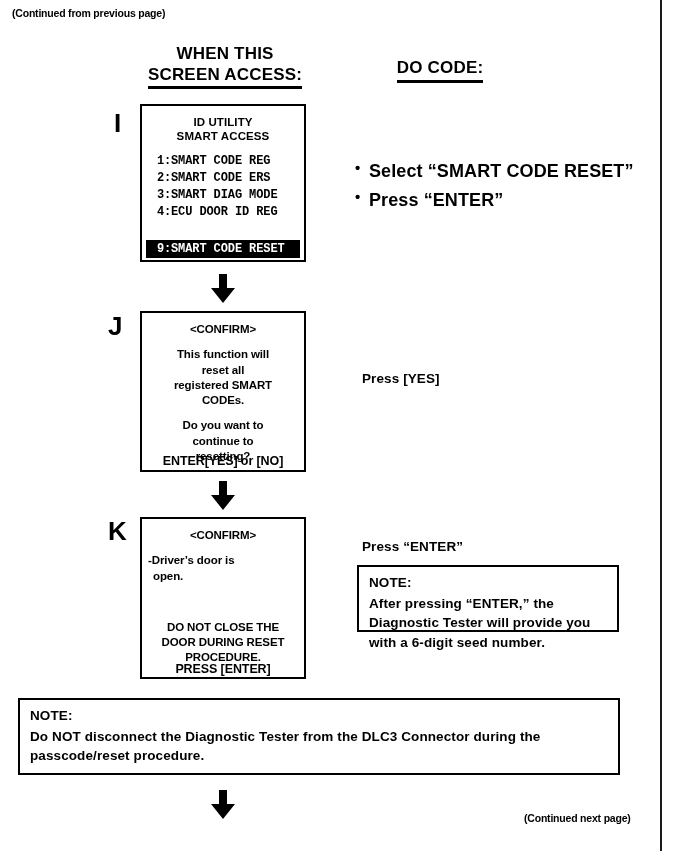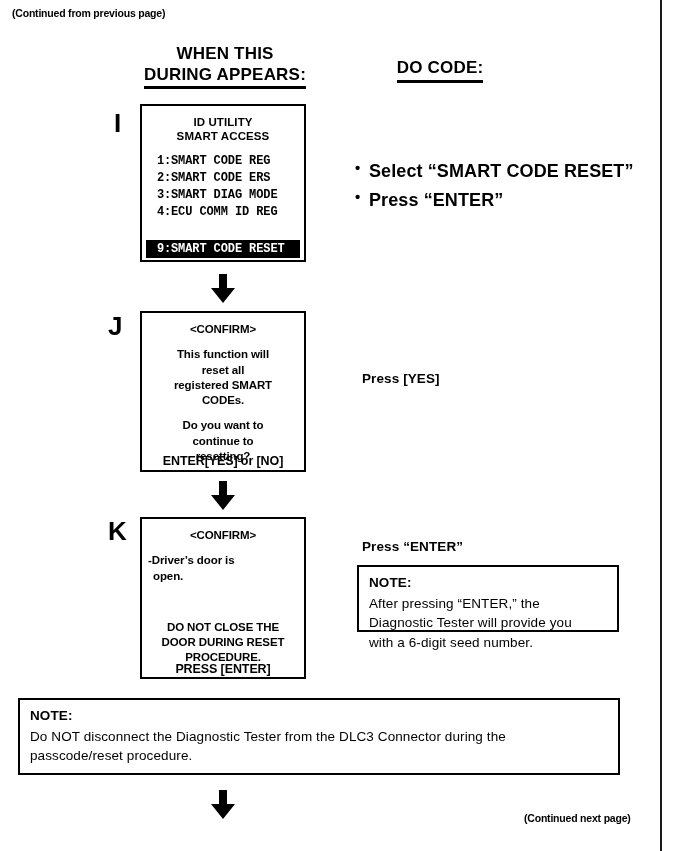--- a/index.html
+++ b/index.html
@@ -174,37 +174,37 @@
     padding: 8px 10px 9px 10px;
   }
   .note-label {
     font-size: 13.5px;
     font-weight: bold;
     letter-spacing: 0.1px;
     margin-bottom: 4px;
   }
   .note-body {
     font-size: 13.5px;
-    font-weight: normal;
+    font-weight: bold;
     letter-spacing: 0.1px;
     line-height: 1.43;
   }
 </style>
 </head>
 <body>
 
 <div id="page">
 
   <div class="margin-rule"></div>
 
   <div class="cont-prev">(Continued from previous page)</div>
 
   <div class="heading" id="head-left">
     <div>WHEN THIS</div>
-    <div class="ul">DURING APPEARS:</div>
+    <div class="ul">SCREEN ACCESS:</div>
   </div>
   <div class="heading" id="head-right">
     <span class="ul">DO CODE:</span>
   </div>
 
   <div class="step-letter" style="left:114px; top:110px;">I</div>
 
   <div class="screen-box" style="top:104px; height:158px;">
     <div class="screen-inner">
       <div class="sb-title" style="margin-top:9px;">ID UTILITY</div>
@@ -214,21 +214,21 @@
         <li class="menu-row">
           <span class="num">1:</span><span>SMART CODE REG</span>
         </li>
         <li class="menu-row">
           <span class="num">2:</span><span>SMART CODE ERS</span>
         </li>
         <li class="menu-row">
           <span class="num">3:</span><span>SMART DIAG MODE</span>
         </li>
         <li class="menu-row">
-          <span class="num">4:</span><span>ECU COMM ID REG</span>
+          <span class="num">4:</span><span>ECU DOOR ID REG</span>
         </li>
       </ul>
 
       <div class="menu-row selected" style="position:absolute; left:0; right:0; bottom:11px;">
         <span class="num">9:</span><span>SMART CODE RESET</span>
       </div>
     </div>
   </div>
 
   <ul class="bullets" style="left:355px; top:157px; width:290px;">

